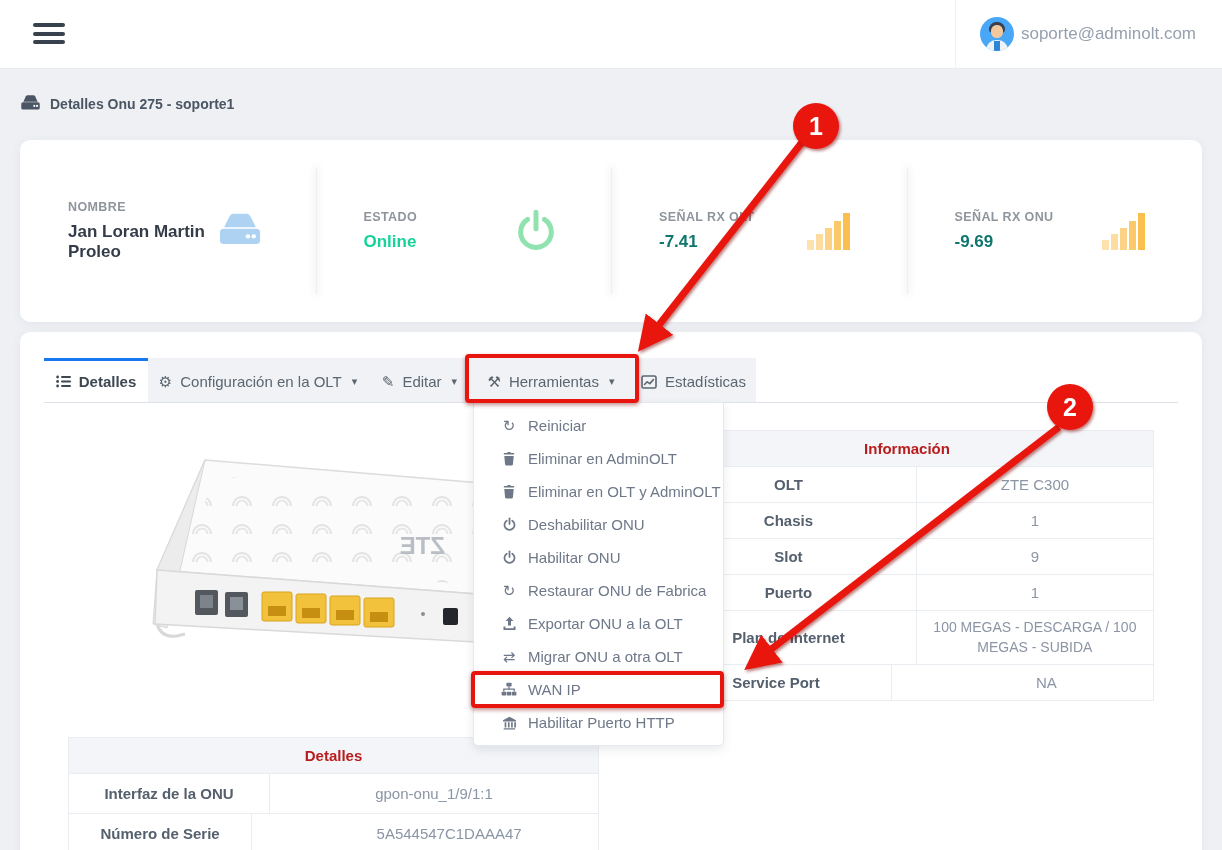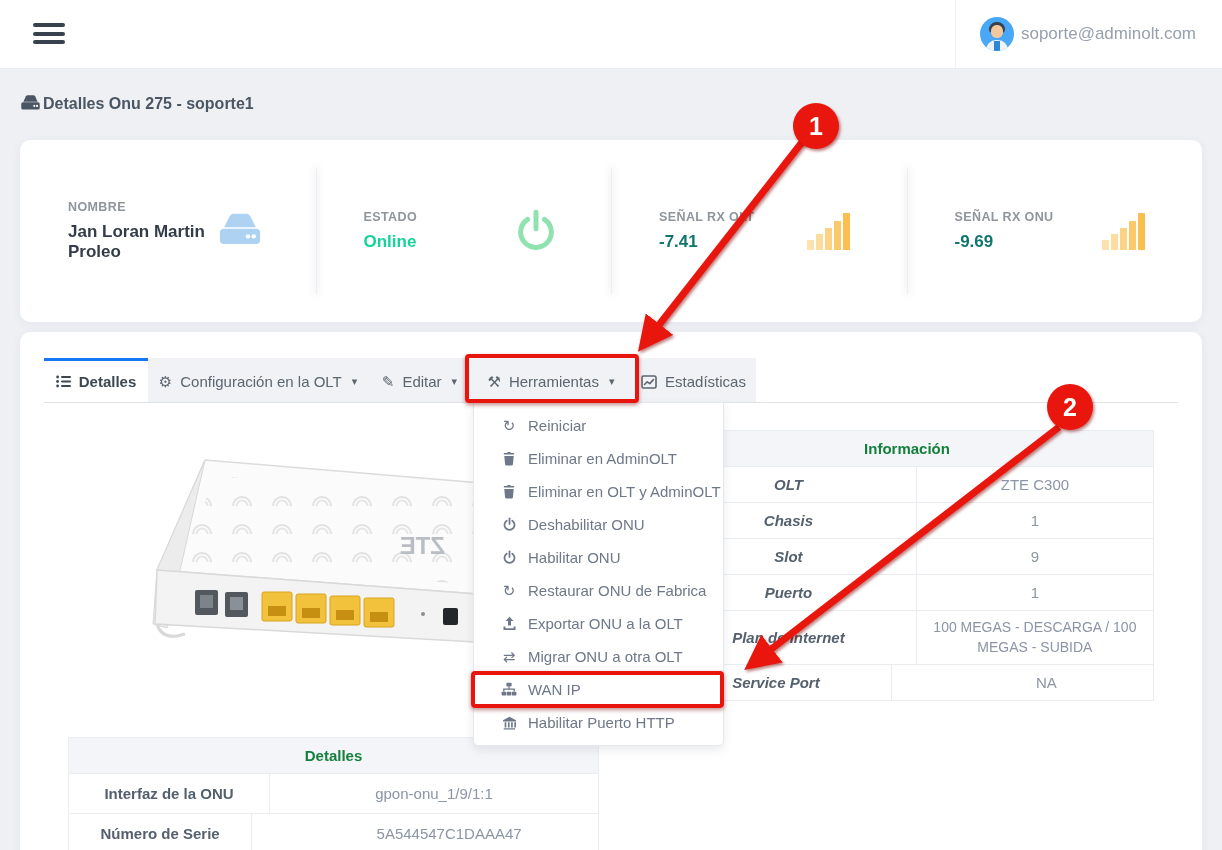--- a/index.html
+++ b/index.html
@@ -13,21 +13,21 @@
   .burger span{display:block;height:4px;background:#37424e;border-radius:2px;margin-bottom:4.5px;}
   .userbox{right:0;top:0;height:68px;display:flex;align-items:center;gap:7px;padding:0 26px 0 24px;border-left:1px solid #eef1f5;}
   .avatar{width:34px;height:34px;border-radius:50%;background:#49a7f7;position:relative;overflow:hidden;}
   .avatar .hair{position:absolute;left:9px;top:5px;width:16px;height:11px;background:#37424e;border-radius:8px 8px 4px 4px;}
   .avatar .head{position:absolute;left:11px;top:8px;width:12px;height:13px;background:#f3c89d;border-radius:45%;}
   .avatar .body{position:absolute;left:6px;top:23px;width:22px;height:13px;background:#eef3f8;border-radius:10px 10px 0 0;}
   .avatar .shirt{position:absolute;left:14px;top:24px;width:6px;height:10px;background:#2f86d6;}
   .user-email{color:#96a0ae;font-size:17px;}
 
   
-  .page-title{left:20px;top:94px;display:flex;align-items:center;gap:2px;color:#4a5663;font-size:16px;font-weight:700;}
+  .page-title{left:20px;top:94px;display:flex;align-items:center;gap:9px;color:#4a5663;font-size:14px;font-weight:700;}
 
   
   .status-card{left:20px;top:140px;width:1182px;height:182px;background:#fff;border-radius:10px;
                box-shadow:0 2px 10px rgba(90,100,120,.07);display:flex;}
   .tile{flex:1;position:relative;display:flex;align-items:center;padding:0 34px 0 48px;}
   .tile + .tile::before{content:"";position:absolute;left:0;top:28px;bottom:28px;width:1px;background:#eceff4;box-shadow:0 0 7px 1px rgba(120,130,150,.18);}
   .tile .txt{flex:1;}
   .tile .lbl{font-size:12.5px;font-weight:700;letter-spacing:.4px;color:#8f959c;margin-bottom:8px;}
   .tile .val{font-size:17px;font-weight:700;color:#343c49;}
   .val.green{color:#16d39a;}
@@ -53,28 +53,28 @@
 
   
   .dropdown{left:473px;top:402px;width:249px;background:#fff;border:1px solid #e4e8ef;border-radius:0 0 5px 5px;
             box-shadow:0 4px 10px rgba(80,90,110,.12);padding:6px 0;z-index:30;}
   .mi{position:relative;display:flex;align-items:center;gap:10px;height:33px;padding-left:26px;font-size:15px;color:#6e7888;cursor:pointer;}
   .mi .ic{width:18px;text-align:center;flex:none;display:flex;justify-content:center;}
   .mi .glyph{font-family:"DejaVu Sans",sans-serif;font-size:15px;color:#6e7888;}
 
   
   .dtable{position:absolute;border:1px solid #e9edf2;font-size:15px;background:#fff;}
-  .dtable .thead{background:#f3f5f8;color:#15803d;font-weight:700;text-align:center;padding:9px 0;border-bottom:1px solid #e9edf2;}
+  .dtable .thead{background:#f3f5f8;color:#b91c1c;font-weight:700;text-align:center;padding:9px 0;border-bottom:1px solid #e9edf2;}
   .drow{display:flex;border-bottom:1px solid #e9edf2;}
   .drow:last-child{border-bottom:none;gap:48px;}
   .dcell{display:flex;align-items:center;justify-content:center;text-align:center;padding:9px 8px;box-sizing:border-box;}
   .dcell.l{font-weight:700;color:#55606e;border-right:1px solid #e9edf2;}
   .dcell.v{color:#8b95a5;}
   .info-table{left:640px;top:98px;width:492px;}
-  .info-table .dcell.l{width:52%;font-style:italic;} .info-table .dcell.v{width:48%;}
+  .info-table .dcell.l{width:52%;} .info-table .dcell.v{width:48%;}
   .small-val{font-size:14px;line-height:1.45;}
   .details-table{left:48px;top:405px;width:529px;}
   .details-table .dcell.l{width:38%;} .details-table .dcell.v{width:62%;}
 
   .overlay{left:0;top:0;width:1222px;height:850px;z-index:60;pointer-events:none;}
 </style>
 </head>
 <body>
 
 <div class="canvas">

